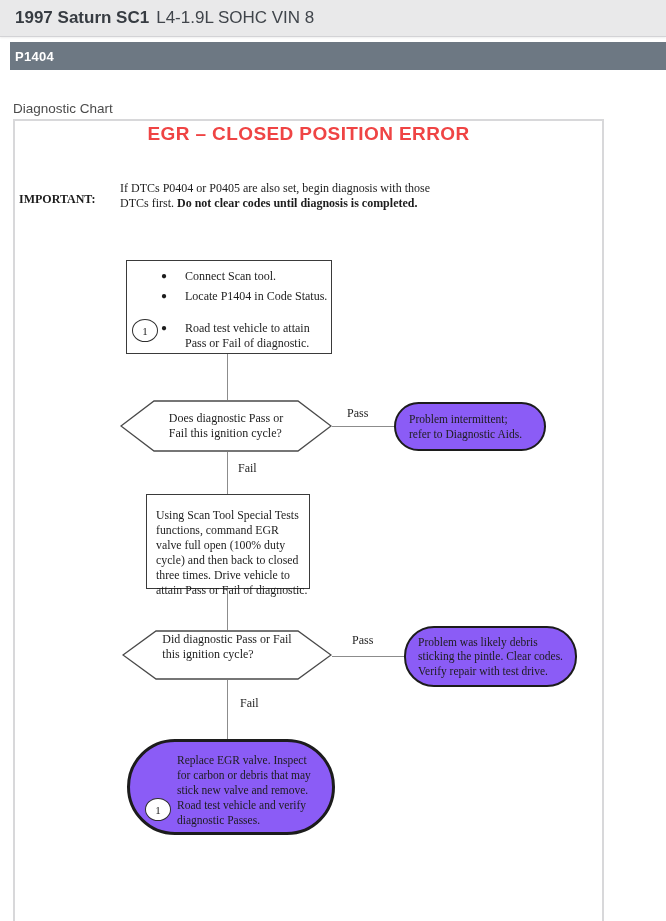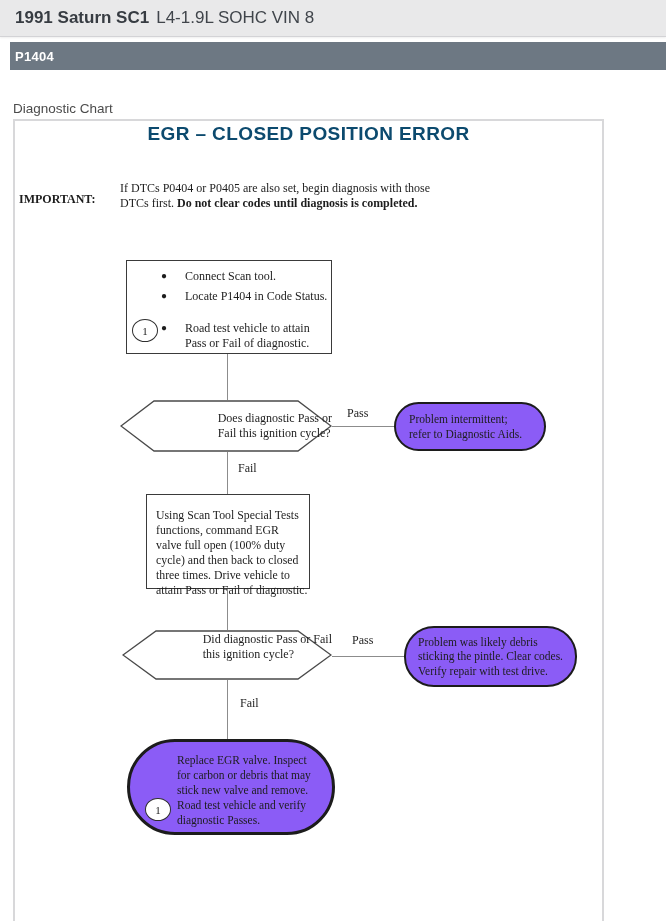--- a/index.html
+++ b/index.html
@@ -27,61 +27,61 @@
 
   
   .chart-panel {
     position:absolute; top:119px; left:13px; width:591px; height:810px;
     background:#ffffff; border:2px solid #d8d8da; box-sizing:border-box;
     font-family:"Liberation Serif", serif; color:#1d1d1d; font-size:12px;
   }
   .chart-title {
     position:absolute; top:2px; left:0; width:100%; text-align:center;
     font-family:"Liberation Sans", sans-serif; font-weight:700;
-    font-size:19px; letter-spacing:0.4px; color:#0c4a6e; white-space:nowrap;
+    font-size:19px; letter-spacing:0.4px; color:#ef4444; white-space:nowrap;
   }
   .imp-label { position:absolute; top:71px; left:4px; font-weight:700; font-size:12px; }
   .imp-text  { position:absolute; top:60px; left:105px; font-size:12px; line-height:15px; white-space:nowrap; }
   .imp-text .b { font-weight:700; }
 
   .proc-box { position:absolute; border:1.5px solid #3a3a3a; background:#fff; box-sizing:border-box; }
   .row { position:absolute; white-space:nowrap; }
   .bullet { font-size:10px; position:absolute; top:1px; }
   .lines { white-space:nowrap; line-height:15px; }
 
   .num-circle {
     position:absolute; width:26px; height:23px; border:1px solid #2e2e2e;
     border-radius:50%; text-align:center; line-height:23px; font-size:11px;
     background:#fff; box-sizing:border-box;
   }
 
   .decision { position:absolute; }
   .decision svg { position:absolute; top:0; left:0; }
   .decision-text {
-    position:absolute; inset:0; display:flex; align-items:center; justify-content:flex-end;
+    position:absolute; inset:0; display:flex; align-items:center; justify-content:center;
     text-align:left; font-size:12px; line-height:15px;
   }
 
   .terminal {
     position:absolute; background:#8b5cf6; border:2.5px solid #1c1c1c;
     box-sizing:border-box; display:flex; align-items:center;
   }
   .terminal .lines { font-size:11.5px; line-height:14.5px; }
 
   .vline { position:absolute; width:1px; background:#8c8c8c; }
   .hline { position:absolute; height:1px; background:#8c8c8c; }
   .edge-label { position:absolute; font-size:12px; white-space:nowrap; }
 </style>
 </head>
 <body>
 
 <div class="page">
 
   <div class="header">
-    <span class="model">1991 Saturn SC1</span>
+    <span class="model">1997 Saturn SC1</span>
     <span class="engine">L4-1.9L SOHC VIN 8</span>
   </div>
 
   <div class="code-bar">
     <span class="label">P1404</span>
   </div>
 
   <div class="section-label">Diagnostic Chart</div>
 
   <div class="chart-panel">

